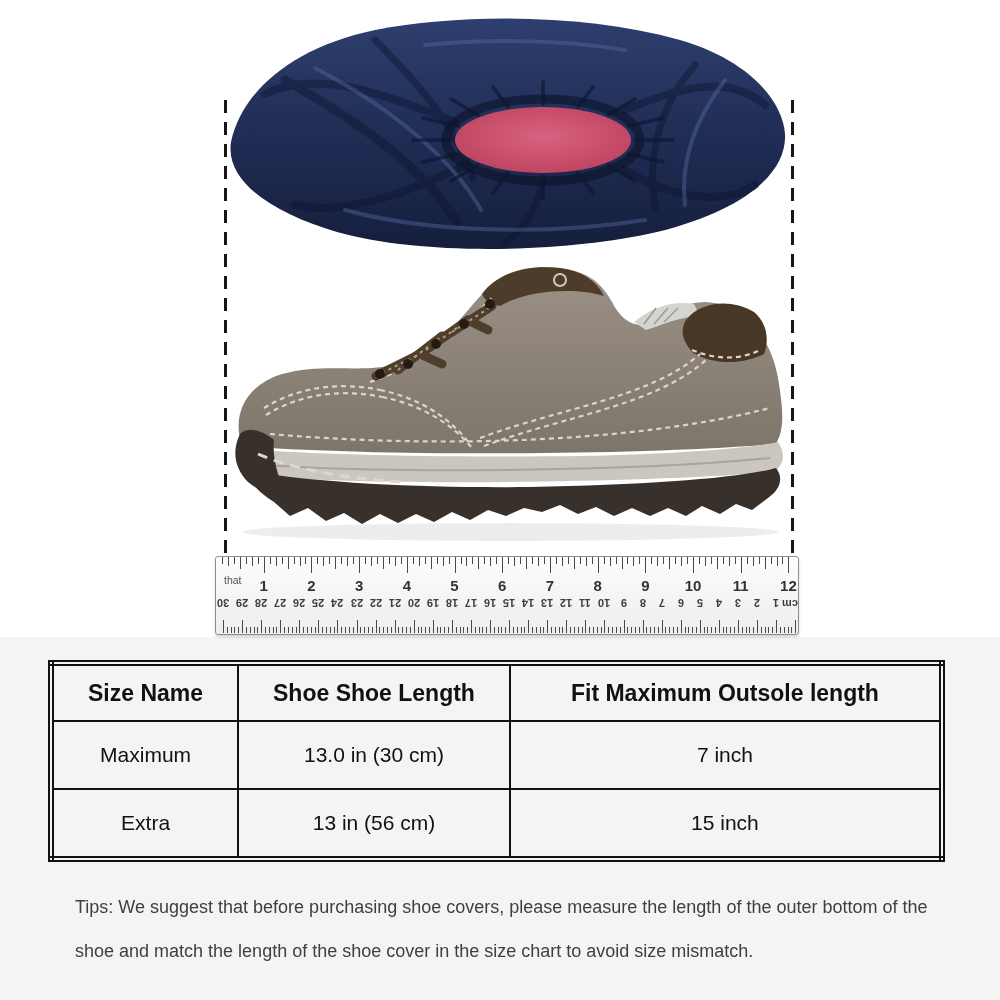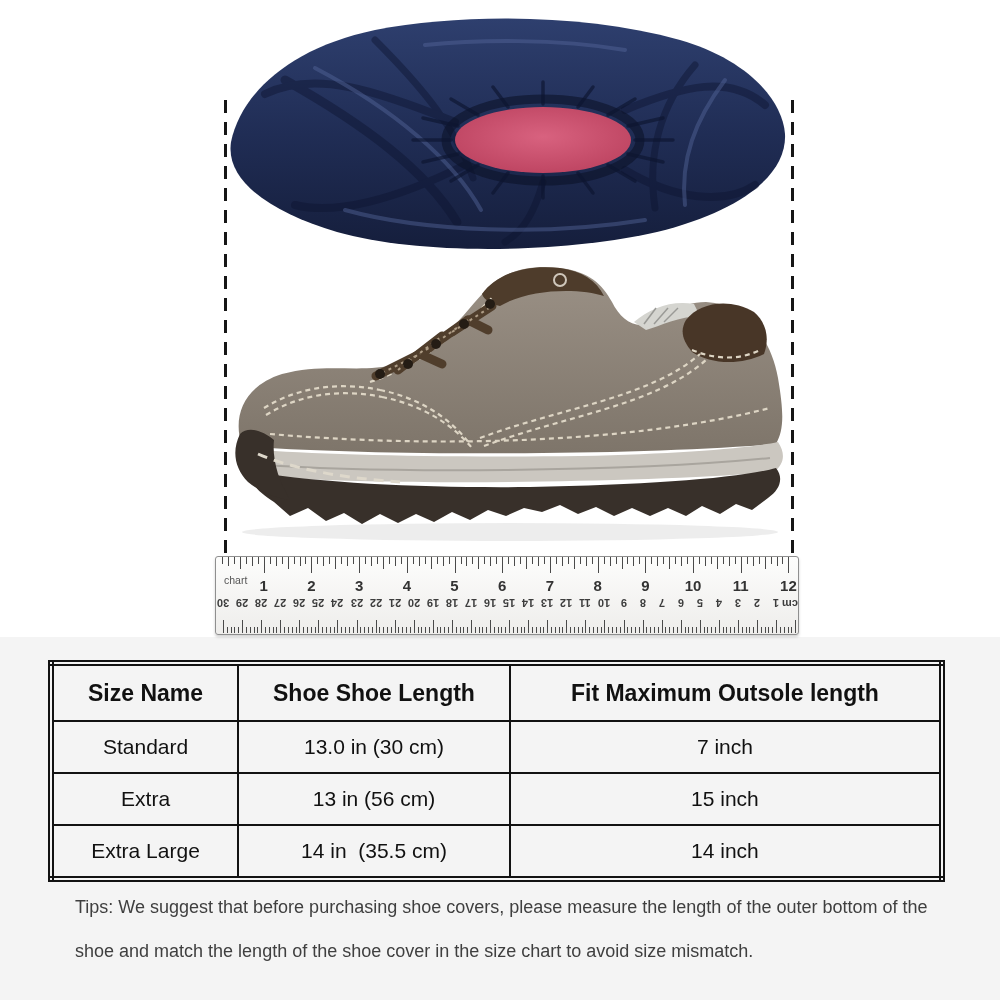--- a/index.html
+++ b/index.html
@@ -175,21 +175,21 @@
     <g fill="#241c14">
       <circle cx="150" cy="116" r="5"></circle>
         <circle cx="178" cy="106" r="5"></circle>
         <circle cx="206" cy="86" r="5"></circle>
       <circle cx="234" cy="66" r="5"></circle>
         <circle cx="260" cy="46" r="5"></circle>
     </g>
   </svg>
 
   <div id="ruler">
-    <span class="unit-inch">chart</span>
+    <span class="unit-inch">that</span>
     <span class="unit-cm">cm</span>
   <span class="tick-top" style="left: 6px; height: 7px;"></span>
       <span class="tick-top" style="left: 11.9px; height: 9px;"></span>
       <span class="tick-top" style="left: 17.9px; height: 7px;"></span>
       <span class="tick-top" style="left: 23.9px; height: 12px;"></span>
       <span class="tick-top" style="left: 29.8px; height: 7px;"></span>
       <span class="tick-top" style="left: 35.8px; height: 9px;"></span>
       <span class="tick-top" style="left: 41.7px; height: 7px;"></span>
       <span class="tick-top" style="left: 47.7px; height: 16px;"></span>
       <span class="tick-top" style="left: 53.7px; height: 7px;"></span>
@@ -483,32 +483,27 @@
       </colgroup>
     <thead>
       <tr>
         <th>Size Name</th>
         <th>Shoe Shoe Length</th>
         <th>Fit Maximum Outsole length</th>
       </tr>
     </thead>
     <tbody>
       <tr>
-        <td>Standard</td>
+        <td>Maximum</td>
         <td>13.0 in (30 cm)</td>
         <td>7 inch</td>
       </tr>
       <tr>
         <td>Extra</td>
         <td>13 in (56 cm)</td>
         <td>15 inch</td>
       </tr>
-      <tr>
-        <td>Extra Large</td>
-        <td>14 in  (35.5 cm)</td>
-        <td>14 inch</td>
-      </tr>
     </tbody>
   </table>
 
   <div class="tips-line tips-line-1">Tips: We suggest that before purchasing shoe covers, please measure the length of the outer bottom of the</div>
   <div class="tips-line tips-line-2">shoe and match the length of the shoe cover in the size chart to avoid size mismatch.</div>
 </div>
 
 </body></html>

